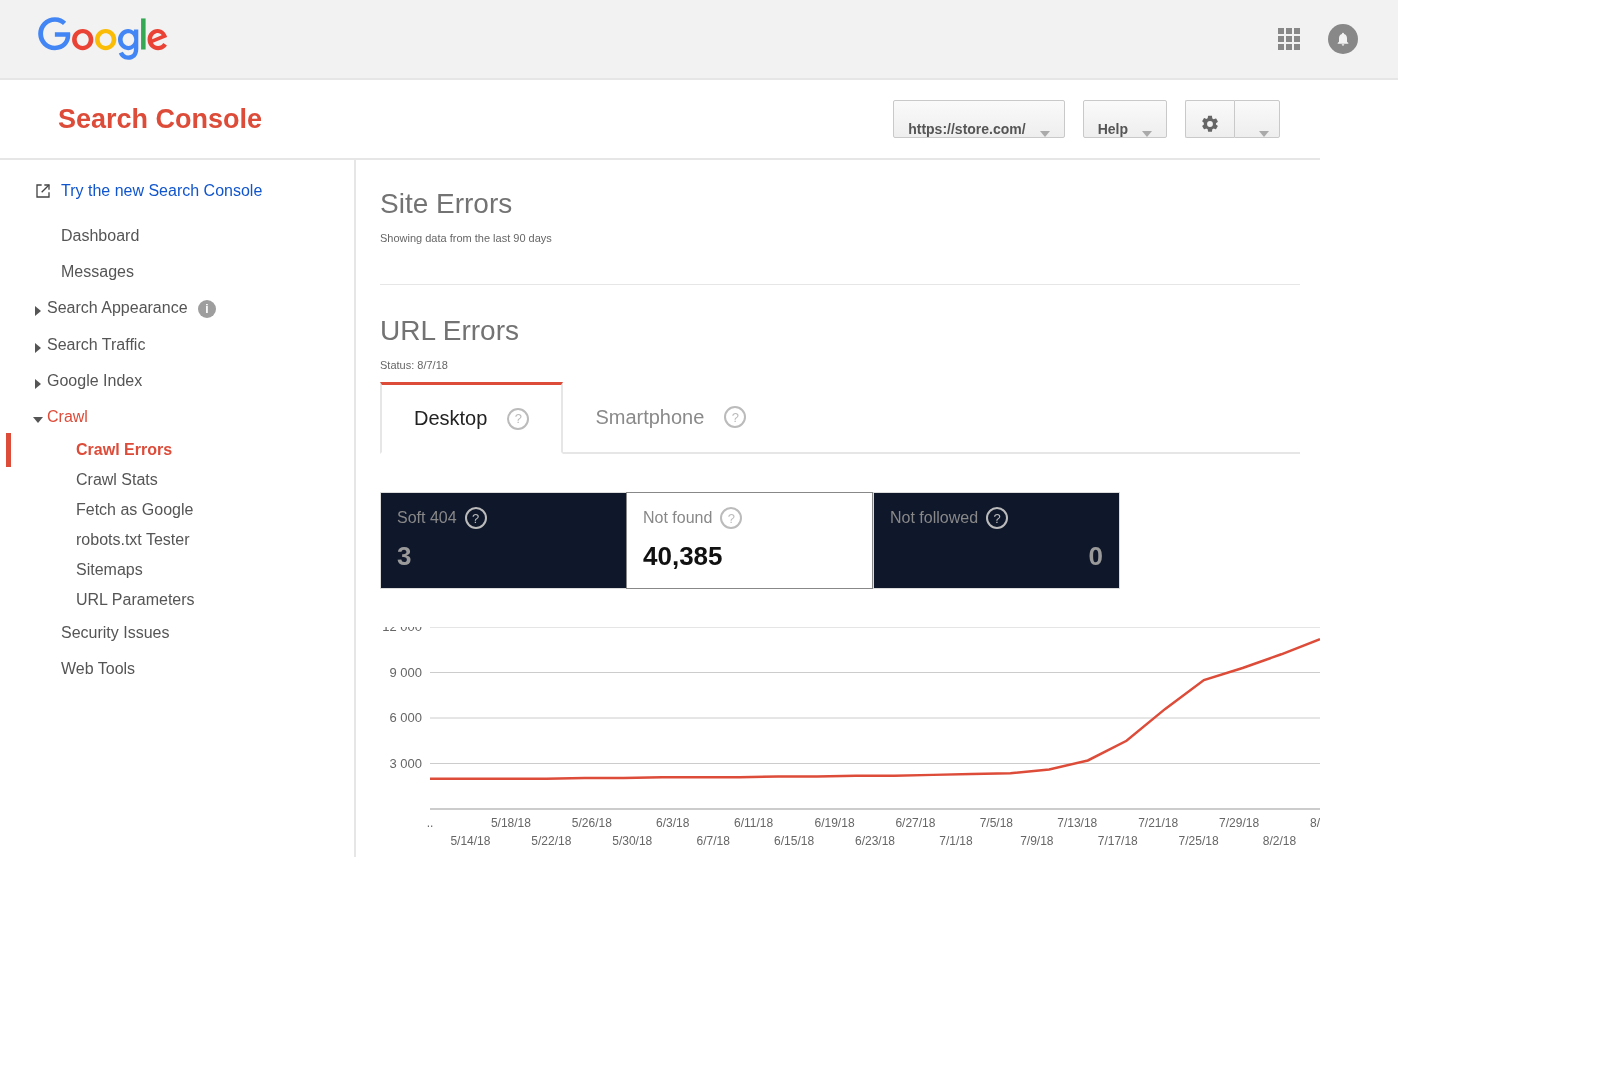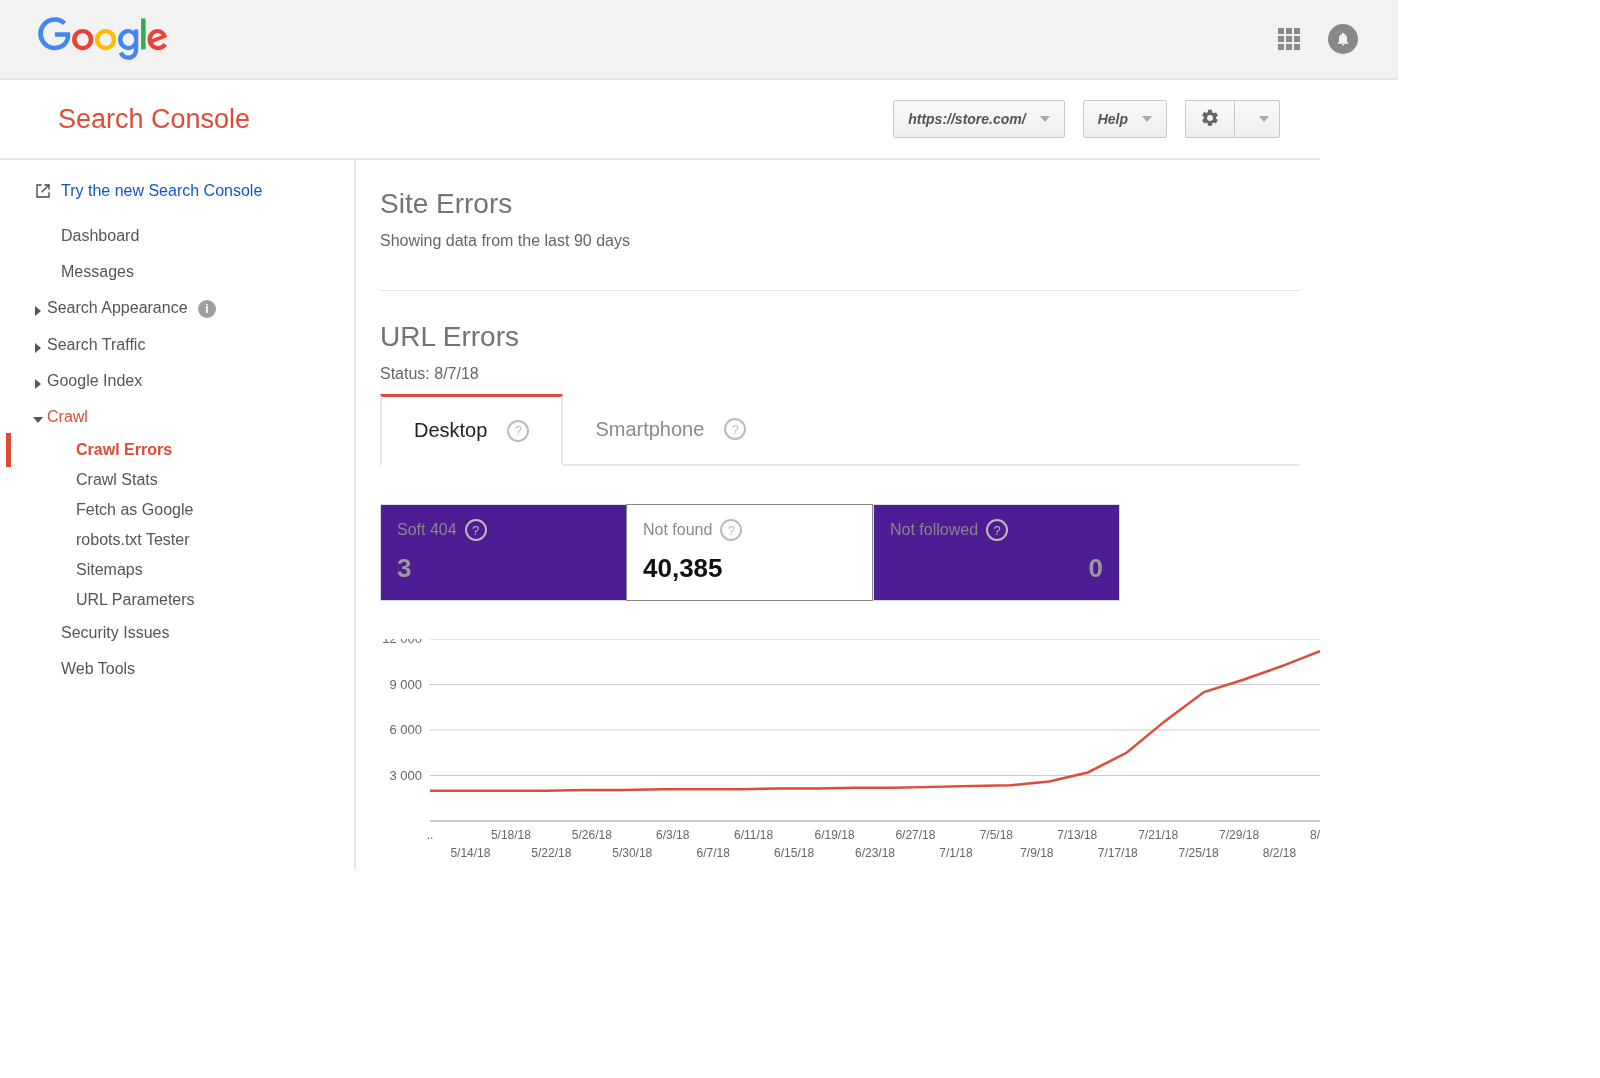--- a/index.html
+++ b/index.html
@@ -36,27 +36,27 @@
   
   .toolbar {
     width:1320px;
     display:flex;
     align-items:center;
     justify-content:space-between;
     padding: 20px 40px 20px 58px;
     border-bottom: 2px solid #e6e6e6;
     box-sizing:border-box;
   }
-  .sc-title { color:#dd4b39; font-size:27px; font-weight:400; }
+  .sc-title { color:#dd4b39; font-size:27px; font-weight:700; }
   .toolbar .tbright { display:flex; gap:18px; align-items:center; }
 
   .gbtn {
     border:1px solid #c9c9c9; background:linear-gradient(#fafafa,#eee);
-    border-radius:2px; height:36px; display:flex; align-items:center;
-    padding:0 14px; font-size:14px; color:#555; font-weight:bold; cursor:pointer;font-style:italic;
+    border-radius:2px; height:36px; display:flex; align-items:flex-end;
+    padding:0 14px; font-size:14px; color:#555; font-weight:bold; cursor:pointer;
   }
   .gbtn .tri { margin-left:14px; }
   .tri {
     width:0; height:0; border-left:5px solid transparent; border-right:5px solid transparent;
     border-top:6px solid #aaa;
   }
   .gbtn-split { display:flex; }
   .gbtn-split .gbtn:first-child { border-right:none; border-radius:2px 0 0 2px;}
   .gbtn-split .gbtn:last-child  { border-radius:0 2px 2px 0; padding:0 10px;}
   .gbtn .gear-icon svg { width:20px; height:20px; fill:#666; }
@@ -84,32 +84,32 @@
   .side-sub { padding:6px 0 6px 76px; cursor:pointer; color:#555;}
   .side-sub.active{ color:#dd4b39; font-weight:bold; position:relative;}
   .side-sub.active::before{ content:""; position:absolute; left:0; top:-2px; bottom:-2px; left:6px; width:5px; background:#dd4b39;}
   .side-info-icon {
     display:inline-flex; width:18px; height:18px; border-radius:50%; background:#9e9e9e; color:#fff;
     align-items:center; justify-content:center; font-size:12px; font-weight:bold; margin-left:6px;
   }
 
   
   h2.pg { font-size:28px; font-weight:400; color:#737373; margin:0 0 12px 0;}
-  .sub { color:#666; font-size:16px; margin-bottom:40px;}
+  .sub { color:#666; font-size:11px; margin-bottom:40px;}
   .hr  { height:1px; background:#e6e6e6; margin: 0 0 30px 0; width:920px;}
 
   
   .tabs { display:flex; border-bottom:2px solid #e6e6e6; width:920px; }
   .tab  { padding:22px 32px; font-size:20px; color:#8a8a8a; cursor:pointer; display:flex; align-items:center; gap:20px;}
   .tab.active { color:#222; border:2px solid #e6e6e6; border-bottom:2px solid #fff; border-top:3px solid #dd4b39; margin-bottom:-2px; background:#fff;}
   .q-icon{ width:18px; height:18px; border-radius:50%; border:2px solid #bbb; color:#bbb; display:inline-flex; align-items:center; justify-content:center; font-size:13px;}
 
   
   .metrics { display:flex; gap:0; margin-top:38px; width:740px;}
-  .metric { flex:1; background:#4c1d95; padding:14px 16px 16px 16px; border:1px solid #dcdcdc; border-right:none; cursor:pointer;}
+  .metric { flex:1; background:#0f172a; padding:14px 16px 16px 16px; border:1px solid #dcdcdc; border-right:none; cursor:pointer;}
   .metric:last-child{ border-right:1px solid #dcdcdc;text-align:right;}
   .metric .mlabel{ color:#888; font-size:16px; display:flex; align-items:center; gap:8px;}
   .metric .mval{ color:#9a9a9a; font-size:26px; font-weight:bold; margin-top:12px;}
   .metric.active{ background:#fff; border:1px solid #888; }
   .metric.active .mval{ color:#111;}
 
   
   .chart-wrap{ margin-top:38px; width:940px;}
   .chart-svg{ display:block;}
 </style>

